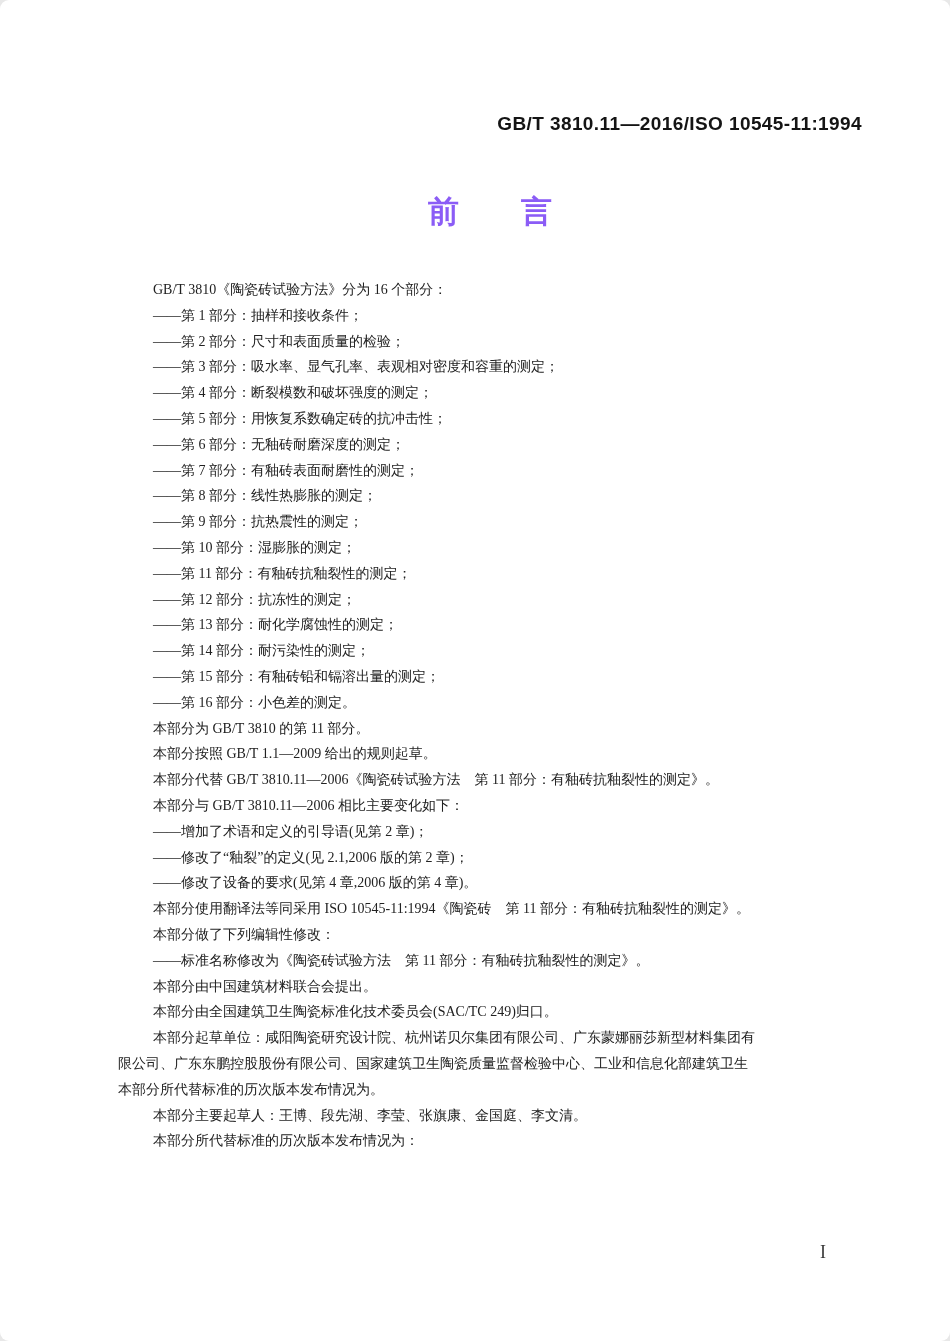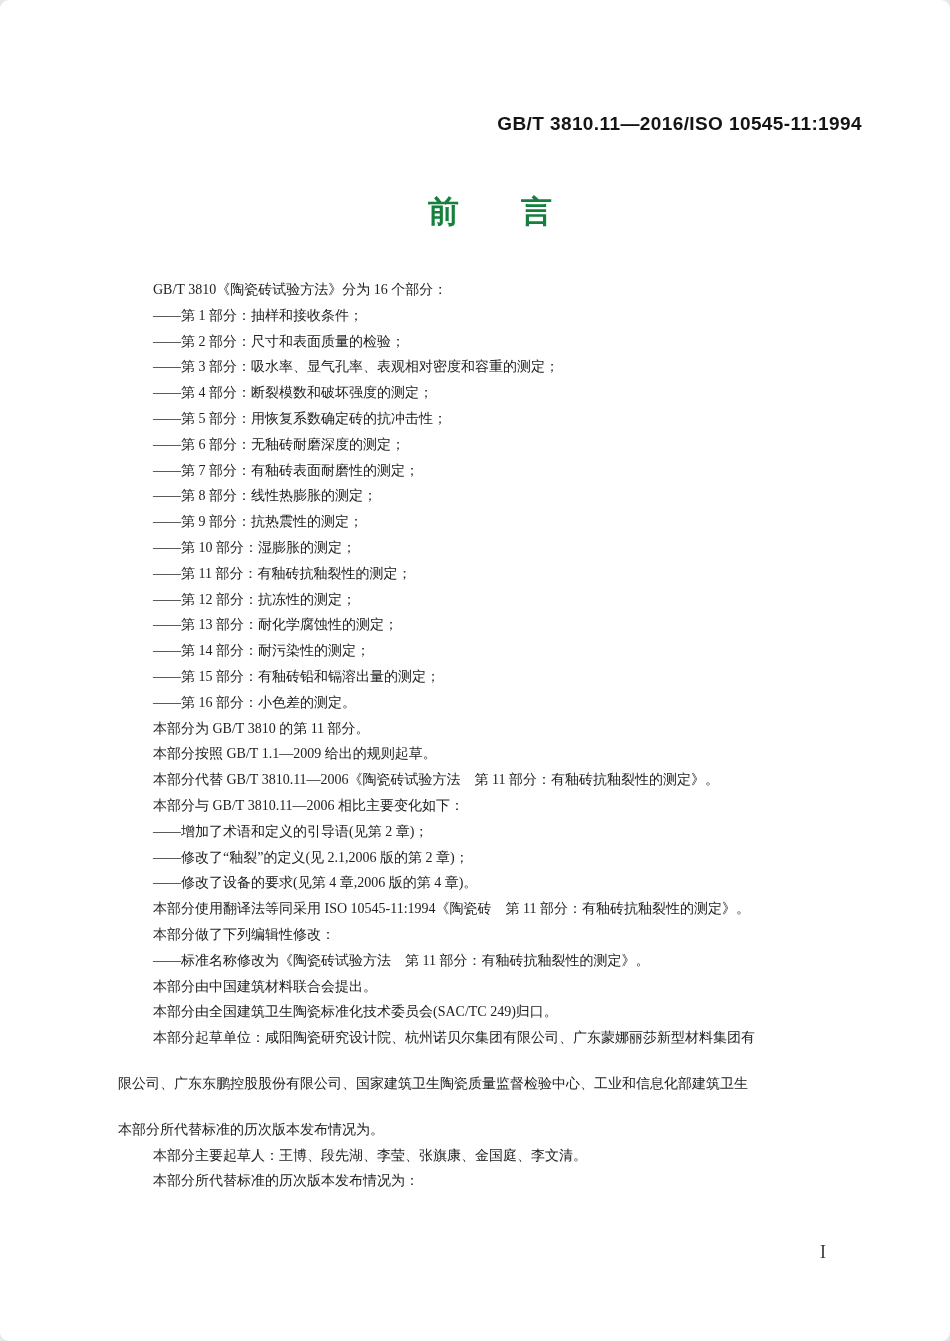--- a/index.html
+++ b/index.html
@@ -32,42 +32,41 @@
   }
   .doc-title {
     position: absolute;
     top: 191px;
     left: 118px;
     width: 744px;
     text-align: center;
     font-family: "Liberation Sans", "DejaVu Sans", sans-serif;
     font-weight: 700;
     font-size: 31px;
-    color: #15803d;
+    color: #8b5cf6;
     white-space: pre;
   }
   .foreword {
     position: absolute;
     top: 277px;
     left: 118px;
     width: 760px;
     font-size: 14px;
     line-height: 25.8px;
     color: #212121;
   }
   .ln {
     white-space: nowrap;
     height: 25.8px;
   }
   .ln.in {
     text-indent: 35px;
   }
   .ln.fl {
     text-indent: 0;
-    margin-top: 20px;
   }
   .page-num {
     position: absolute;
     top: 1242px;
     left: 820px;
     font-size: 18px;
     color: #3a3a3a;
     font-family: "Liberation Serif", "DejaVu Serif", serif;
   }
 </style>

